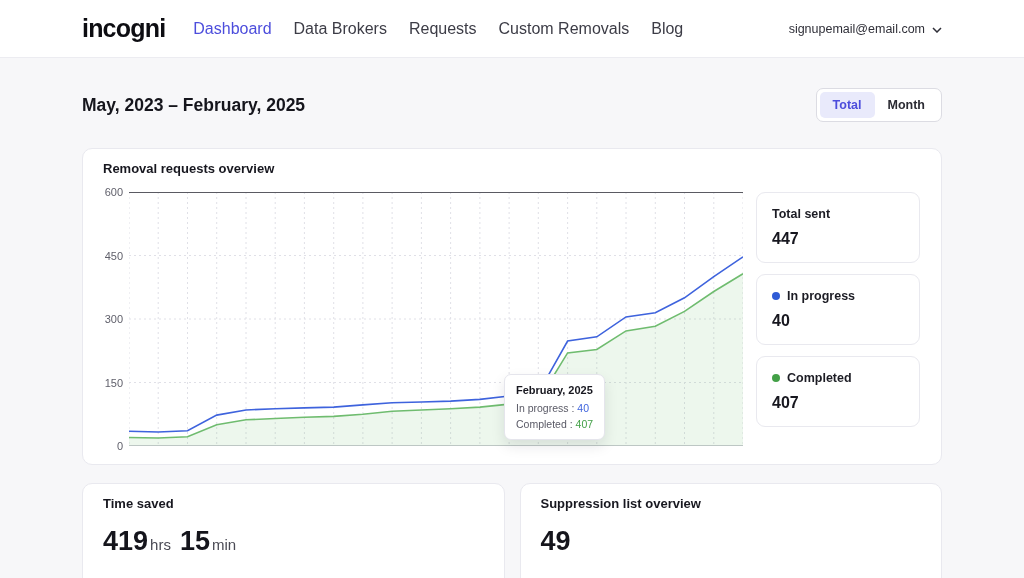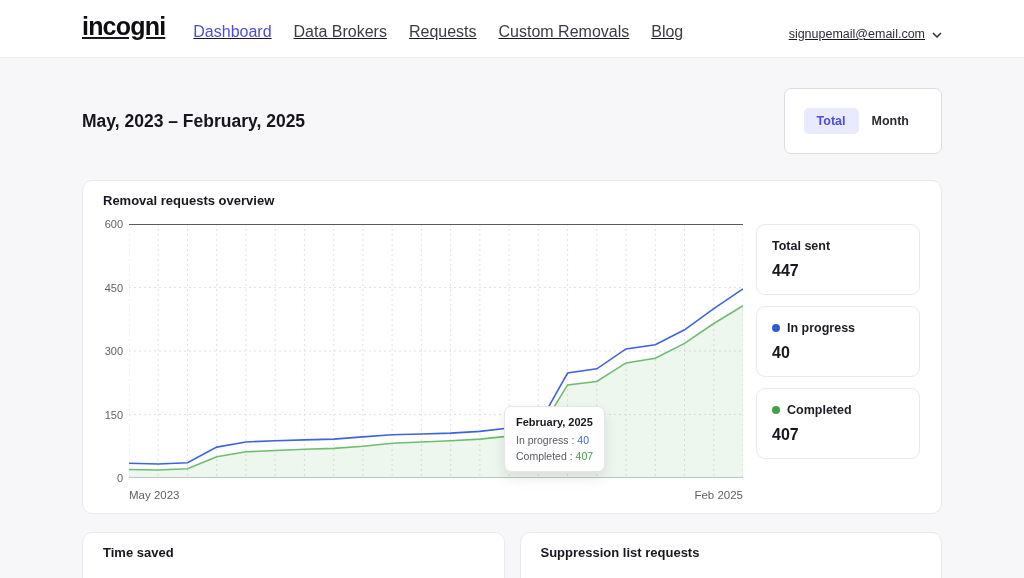--- a/index.html
+++ b/index.html
@@ -1,32 +1,32 @@
 <!DOCTYPE html>
 <html><head>
 <meta charset="utf-8">
 <style>
   * { margin:0; padding:0; box-sizing:border-box; }
   html,body { width:1024px; height:578px; overflow:hidden; background:#f7f7f9;
     font-family:"Liberation Sans","DejaVu Sans",sans-serif; color:#17171f; }
 
   
   .topbar { height:58px; background:#fff; border-bottom:1px solid #ececf1;
-    display:flex; align-items:flex-end; padding:16px 82px;text-decoration:underline; }
+    display:flex; align-items:center; padding:16px 82px; }
   .logo { font-size:25px; font-weight:800; letter-spacing:-0.8px; color:#0d0d12; cursor:pointer; }
   .nav { display:flex; gap:22px; margin-left:28px; }
   .nav a { font-size:16px; color:#3c3c46; text-decoration:none; }
   .nav a.active { color:#4c4ddc; }
   .account { margin-left:auto; display:flex; align-items:center; gap:7px;
     font-size:12.5px; color:#2f2f38; cursor:pointer; }
 
   .container { width:860px; margin:0 auto; }
   .page-head { display:flex; align-items:center; justify-content:space-between; margin-top:30px; }
   .page-title { font-size:17.5px; font-weight:700; color:#15151c; }
-  .toggle { display:flex; background:#fff; border:1px solid #dcdce3; border-radius:7px; padding:19px; }
+  .toggle { display:flex; background:#fff; border:1px solid #dcdce3; border-radius:7px; padding:3px; }
   .toggle button { border:none; background:transparent; font:inherit; font-size:12.5px; font-weight:600;
     padding:6px 13px; border-radius:5px; color:#2b2b33; cursor:pointer; }
   .toggle button.active { background:#e9eafb; color:#4c4ddc; }
 
   .card { background:#fff; border:1px solid #e9e9ef; border-radius:10px; padding:12px 20px; }
   .overview-card { margin-top:26px; }
   .card-title { font-size:13px; font-weight:700; color:#17171f; }
 
   .chart-row { display:flex; gap:13px; margin-top:16px; }
   .chart-block { display:flex; width:640px; }
@@ -142,24 +142,20 @@
               <div class="tooltip-row">
                 <span>In progress :</span>
                 <span class="v-blue">40</span>
               </div>
               <div class="tooltip-row">
                 <span>Completed :</span>
                 <span class="v-green">407</span>
               </div>
             </div>
           </div>
-          <div class="x-labels">
-            <span>May 2023</span>
-            <span>Feb 2025</span>
-          </div>
         </div>
       </div>
 
       <div class="stats">
         <div class="stat-box">
           <div class="stat-label">
             <span>Total sent</span>
           </div>
           <div class="stat-value">447</div>
         </div>
@@ -185,18 +181,18 @@
     <section class="card bottom-card">
       <h2 class="card-title">Time saved</h2>
       <div class="metric">
         <span>419</span>
           <span class="unit">hrs</span>
           <span>15</span>
           <span class="unit">min</span>
       </div>
     </section>
     <section class="card bottom-card">
-      <h2 class="card-title">Suppression list requests</h2>
+      <h2 class="card-title">Suppression list overview</h2>
       <div class="metric">49</div>
     </section>
   </div>
 
 </main>
 
 </body></html>

